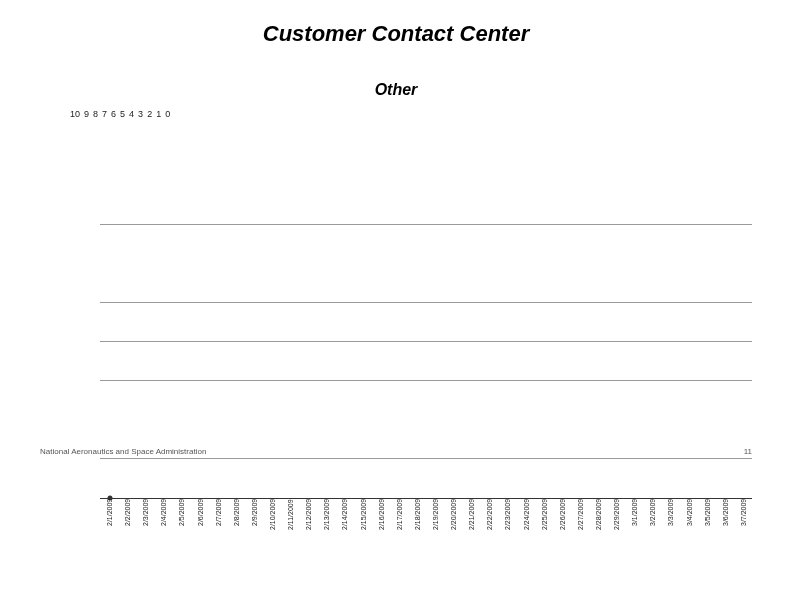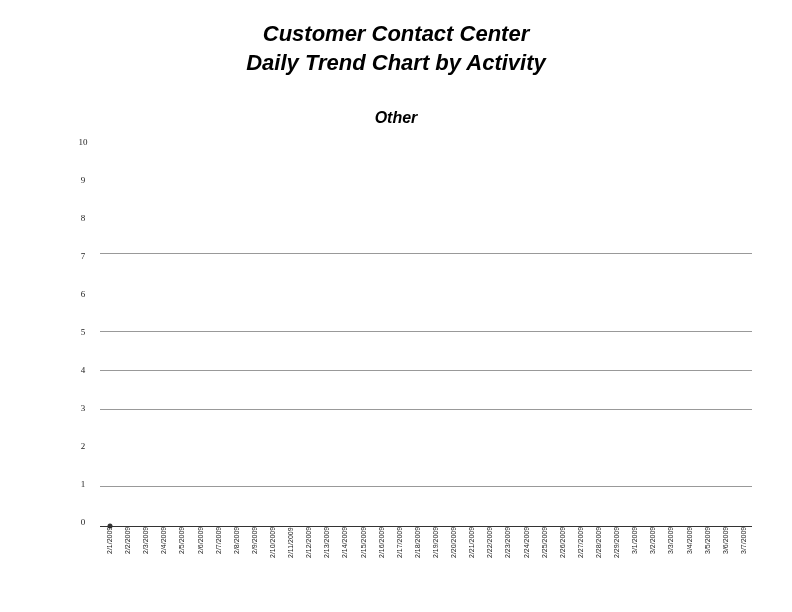--- a/index.html
+++ b/index.html
@@ -39,24 +39,23 @@
       margin-left: 30px;
       height: 420px;
     }
     .y-axis {
       position: absolute;
       left: 0;
       top: 0;
       bottom: 30px;
       width: 30px;
       display: flex;
-      flex-direction: column;
+      flex-direction: row;
       justify-content: space-between;
-      align-items: center;
-      font-family: Liberation Serif, serif;
+      align-items: flex-start;
     }
     .y-label {
       font-size: 9px;
       color: #222;
       padding-right: 4px;
     }
     .plot-area {
       position: absolute;
       left: 30px;
       top: 0;
@@ -111,21 +110,20 @@
       transform: translate(-50%, 50%);
     }
   </style>
 </head>
 <body>
 
 <div class="page">
   <div class="title-section">
     <div class="main-title">
       <span>Customer Contact Center</span><br>
-      <span>Daily Trend Chart by Activity</span>
     </div>
     <div class="subtitle">Other</div>
   </div>
 
   <div class="chart-area">
 
     <div class="y-axis" id="y-axis">
         <div class="y-label">10</div>
         <div class="y-label">9</div>
         <div class="y-label">8</div>
@@ -183,13 +181,17 @@
         <div class="x-label">3/1/2009</div>
         <div class="x-label">3/2/2009</div>
         <div class="x-label">3/3/2009</div>
         <div class="x-label">3/4/2009</div>
         <div class="x-label">3/5/2009</div>
         <div class="x-label">3/6/2009</div>
         <div class="x-label">3/7/2009</div>
       </div>
   </div>
 
+  <div class="footer">
+    <span>National Aeronautics and Space Administration</span>
+    <span>11</span>
+  </div>
 </div>
 
 </body></html>

